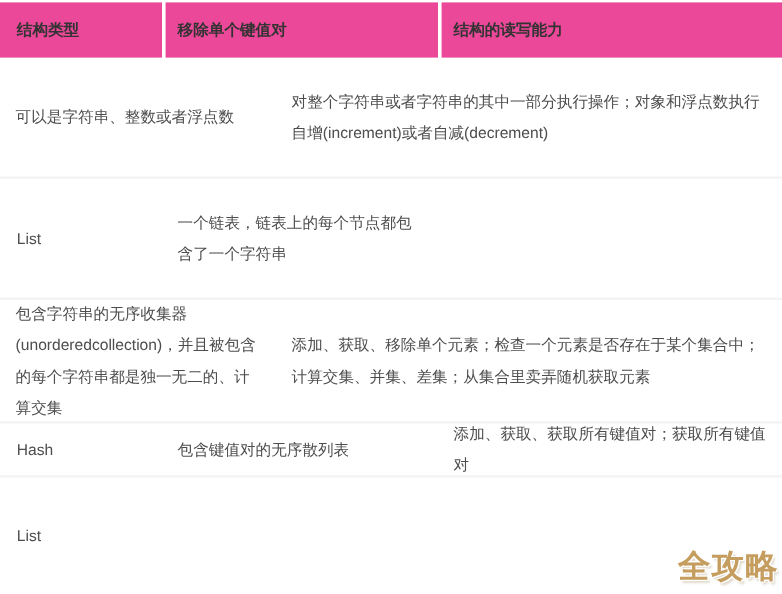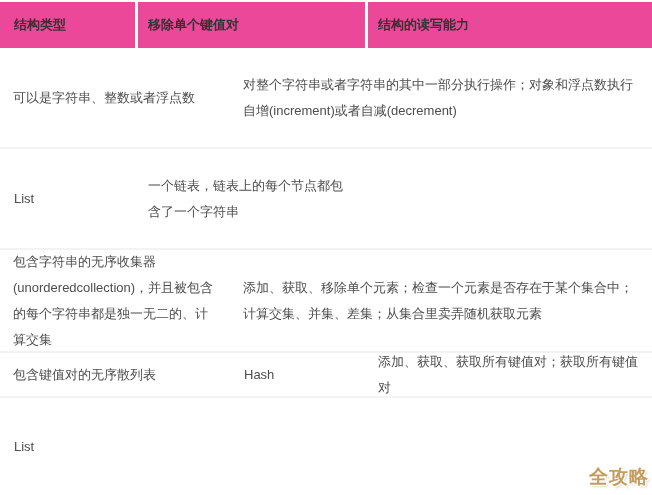--- a/index.html
+++ b/index.html
@@ -60,21 +60,21 @@
   .row-list   { height: 101px; border-top: 2px solid #f3f3f3; }
   .row-set    { height: 103px; border-top: 2px solid #f3f3f3; }
   .row-hash   { height: 45px;  border-top: 2px solid #f3f3f3; }
   .row-zset   { height: 99px;  border-top: 2px solid #f3f3f3; }
 
   
   .watermark {
     position: absolute;
     right: 3px;
     bottom: 5px;
-    font-size: 19px;
+    font-size: 27px;
     font-weight: bold;
     letter-spacing: 1px;
     color: #c59d5f;
     text-shadow:
       -1px -1px 0 #ffffff,
        1px -1px 0 #ffffff,
       -1px  1px 0 #ffffff,
        1px  1px 0 #ffffff,
        2px  2px 2px rgba(120, 90, 30, 0.25);
   }
@@ -118,25 +118,25 @@
     <div class="row body-row row-set">
       <div class="cell c2">
         <span>包含字符串的无序收集器(unorderedcollection)，并且被包含的每个字符串都是独一无二的、计算交集</span>
       </div>
       <div class="cell c3">
         <span>添加、获取、移除单个元素；检查一个元素是否存在于某个集合中；计算交集、并集、差集；从集合里卖弄随机获取元素</span>
       </div>
     </div>
 
     <div class="row body-row row-hash">
+      <div class="cell c1">
+        <span>Hash</span>
+      </div>
       <div class="cell c2">
         <span>包含键值对的无序散列表</span>
-      </div>
-      <div class="cell c1">
-        <span>Hash</span>
       </div>
       <div class="cell c3">
         <span>添加、获取、获取所有键值对；获取所有键值对</span>
       </div>
     </div>
 
     <div class="row body-row row-zset">
       <div class="cell c1">
         <span>List</span>
       </div>

